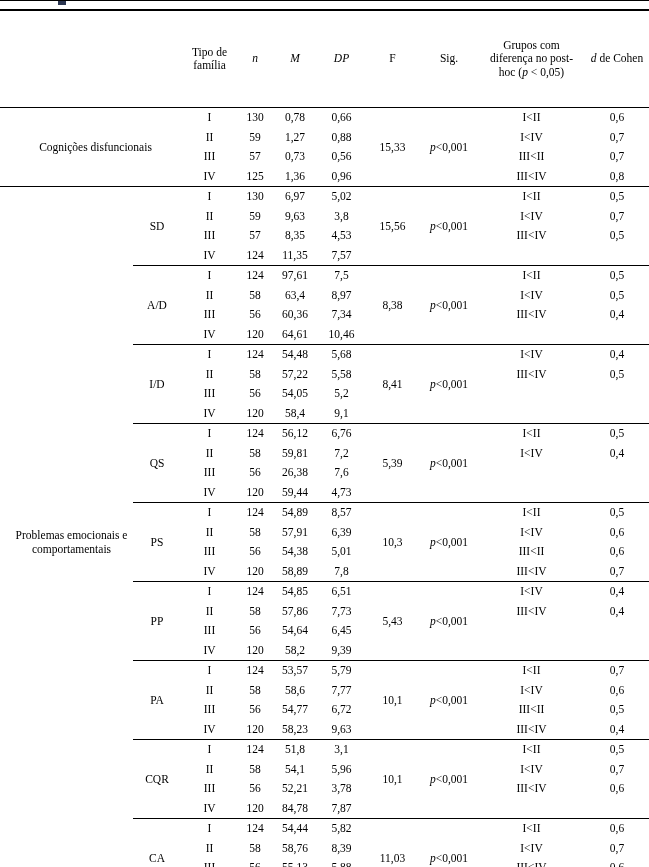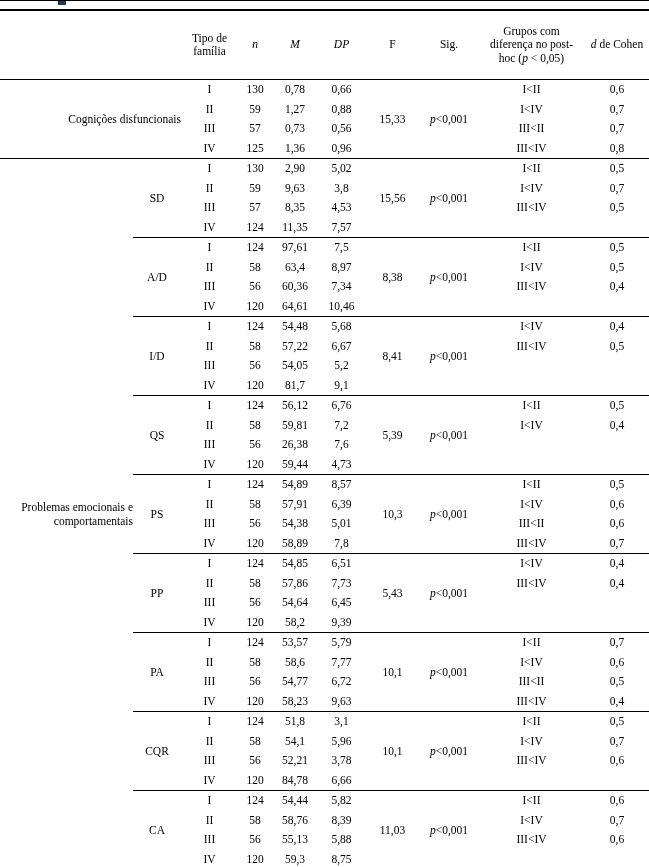--- a/index.html
+++ b/index.html
@@ -3,23 +3,23 @@
 <meta charset="utf-8">
 <style>
   html,body{margin:0;padding:0;background:#fff;color:#000;}
   body{width:649px;height:867px;position:relative;font-family:"Liberation Serif",serif;}
   .top-rule{position:absolute;top:0;left:0;width:649px;height:1px;background:#000;}
   .fragment{position:absolute;top:1px;left:58px;width:8px;height:4px;background:#2a3550;}
   table{border-collapse:collapse;table-layout:fixed;width:649px;margin-top:9px;
         border-top:2px solid #000;border-bottom:2.5px solid #000;font-size:11.5px;}
   thead th{font-weight:normal;border-bottom:1px solid #000;vertical-align:middle;
            text-align:center;height:64px;line-height:13.5px;padding:2px 5px;}
-  thead th.posthoc-h{padding:2px 6px;}
+  thead th.posthoc-h{padding:16px 6px;}
   tbody td{text-align:center;vertical-align:middle;height:19.5px;padding:0;line-height:13px;}
-  td.domain{text-align:right;padding-left:10px;line-height:14px;}
+  td.domain{text-align:center;padding-left:10px;line-height:14px;}
   tr.sec-start > td{border-top:1px solid #000;}
   .it{font-style:italic;}
   i{font-style:italic;}
 </style>
 </head>
 <body>
 
 <div class="top-rule"></div>
 <div class="fragment"></div>
 
@@ -83,21 +83,21 @@
         <td>1,36</td>
         <td>0,96</td>
         <td>III&lt;IV</td>
         <td>0,8</td>
       </tr>
       <tr class="sec-start">
         <td class="domain" rowspan="36" colspan="1">Problemas emocionais e comportamentais</td>
         <td class="subscale" rowspan="4">SD</td>
         <td>I</td>
         <td>130</td>
-        <td>2,90</td>
+        <td>6,97</td>
         <td>5,02</td>
         <td rowspan="4">15,56</td>
         <td rowspan="4"><i>p</i>&lt;0,001</td>
         <td>I&lt;II</td>
         <td>0,5</td>
       </tr>
       <tr>
         <td>II</td>
         <td>59</td>
         <td>9,63</td>
@@ -164,36 +164,36 @@
         <td>5,68</td>
         <td rowspan="4">8,41</td>
         <td rowspan="4"><i>p</i>&lt;0,001</td>
         <td>I&lt;IV</td>
         <td>0,4</td>
       </tr>
       <tr>
         <td>II</td>
         <td>58</td>
         <td>57,22</td>
-        <td>6,67</td>
+        <td>5,58</td>
         <td>III&lt;IV</td>
         <td>0,5</td>
       </tr>
       <tr>
         <td>III</td>
         <td>56</td>
         <td>54,05</td>
         <td>5,2</td>
         <td></td>
         <td></td>
       </tr>
       <tr>
         <td>IV</td>
         <td>120</td>
-        <td>81,7</td>
+        <td>58,4</td>
         <td>9,1</td>
         <td></td>
         <td></td>
       </tr>
       <tr class="sec-start">
         <td class="subscale" rowspan="4">QS</td>
         <td>I</td>
         <td>124</td>
         <td>56,12</td>
         <td>6,76</td>
@@ -355,21 +355,21 @@
         <td>56</td>
         <td>52,21</td>
         <td>3,78</td>
         <td>III&lt;IV</td>
         <td>0,6</td>
       </tr>
       <tr>
         <td>IV</td>
         <td>120</td>
         <td>84,78</td>
-        <td>6,66</td>
+        <td>7,87</td>
         <td></td>
         <td></td>
       </tr>
       <tr class="sec-start">
         <td class="subscale" rowspan="4">CA</td>
         <td>I</td>
         <td>124</td>
         <td>54,44</td>
         <td>5,82</td>
         <td rowspan="4">11,03</td>

